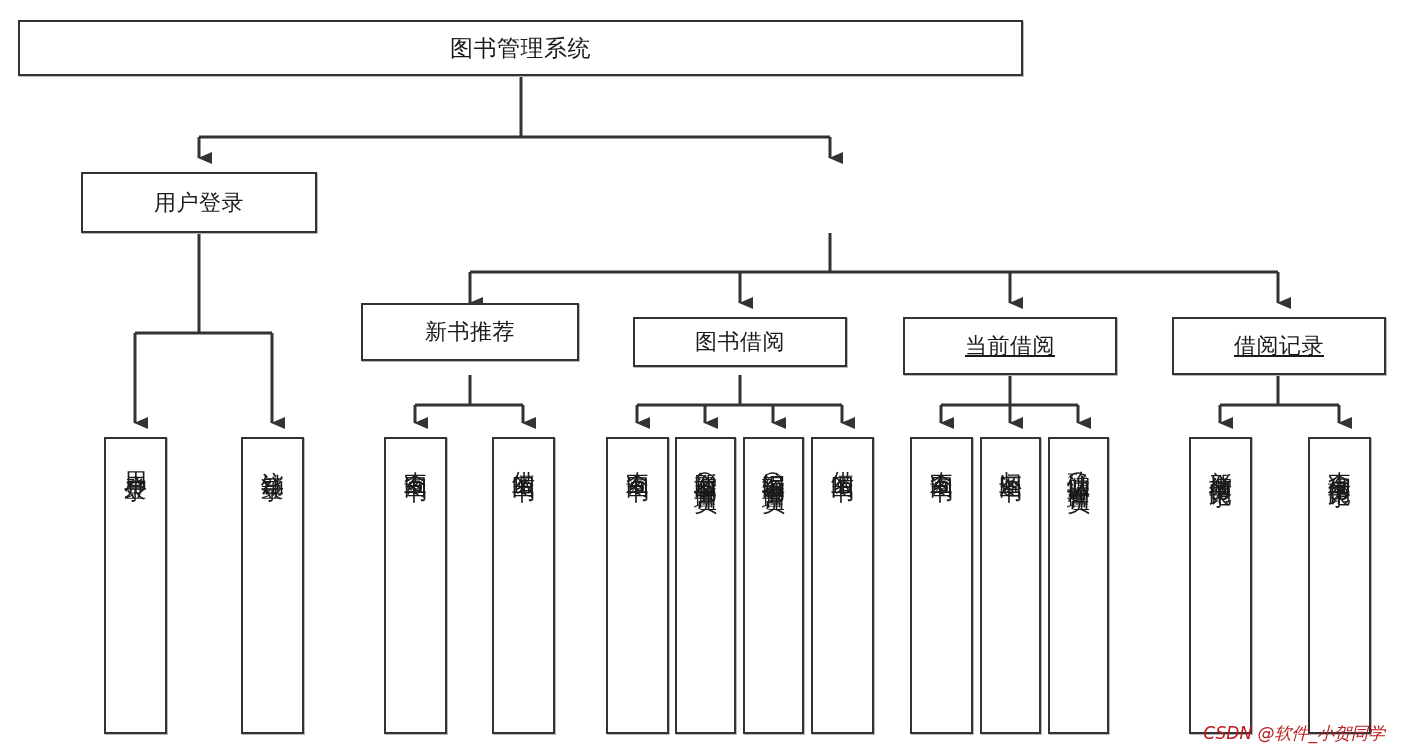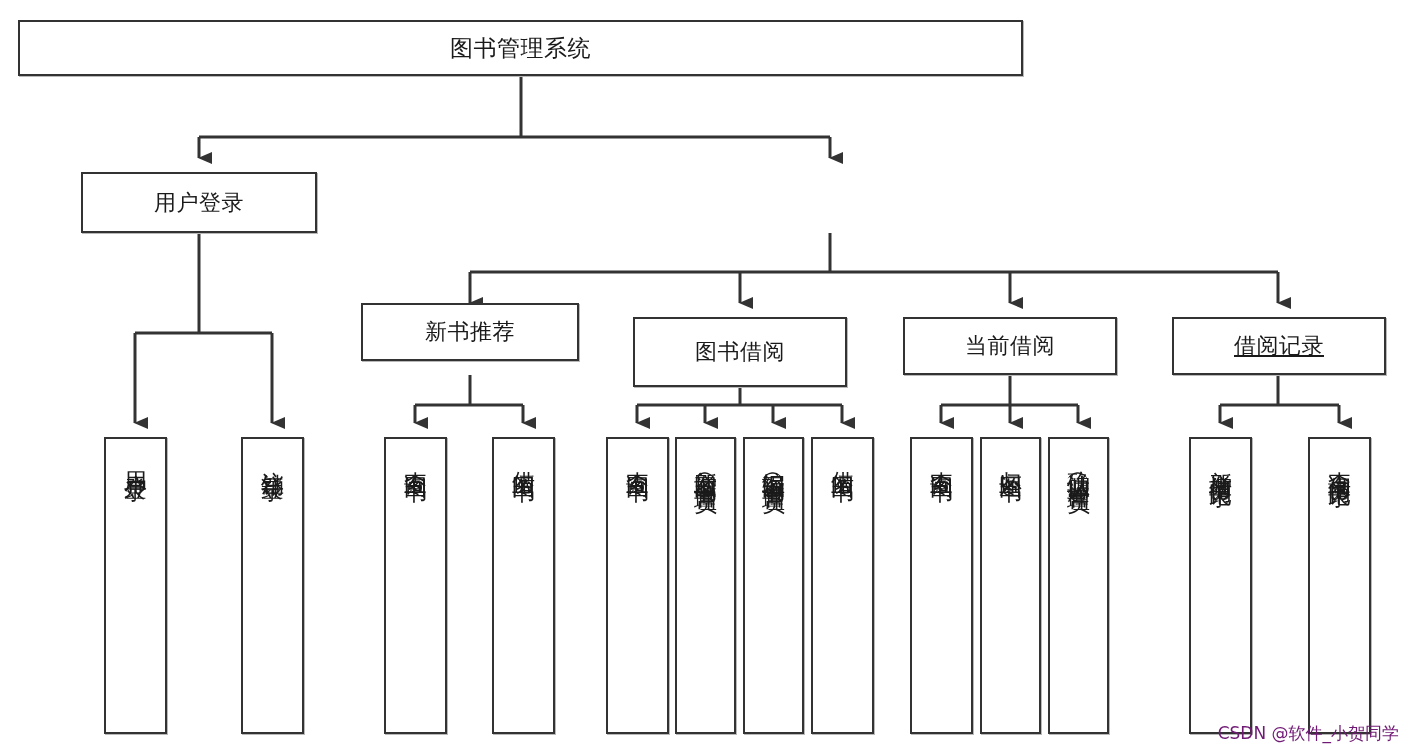--- a/index.html
+++ b/index.html
@@ -62,27 +62,28 @@
   .node.vert .lbl {
     writing-mode: vertical-rl;
     text-orientation: upright;
     font-size: 23px;
     letter-spacing: 3px;
     line-height: 1;
     white-space: nowrap;
   }
   .watermark {
     position: absolute;
-    right: 6px;
+    right: 20px;
     bottom: 2px;
     font-size: 17px;
-    color: #701a75;
+    color: #b91c1c;
     z-index: 5;
     white-space: nowrap;
     user-select: none;
+    font-style: italic;
   }
 </style>
 </head>
 <body>
 
 <div id="canvas">
 
   <svg id="edge-layer" viewBox="0 0 1405 747" width="1405" height="747" xmlns="http://www.w3.org/2000/svg">
     <defs>
       <marker id="arrow" viewBox="0 0 12 14" refX="6" refY="13" markerWidth="12" markerHeight="14" orient="auto-start-reverse" markerUnits="userSpaceOnUse">
@@ -139,24 +140,24 @@
     <span class="lbl">图书管理系统</span>
   </div>
 
   <div class="node horiz" style="left:81px; top:172px; width:236px; height:61px;">
     <span class="lbl">用户登录</span>
   </div>
 
   <div class="node horiz" style="left:361px; top:303px; width:218px; height:58px;">
     <span class="lbl">新书推荐</span>
   </div>
-  <div class="node horiz" style="left:633px; top:317px; width:214px; height:70px;">
+  <div class="node horiz" style="left:633px; top:317px; width:214px; height:50px;">
     <span class="lbl">图书借阅</span>
   </div>
-  <div class="node horiz" style="left:903px; top:317px; width:214px; height:58px;">
+  <div class="node horiz" style="left:903px; top:317px; width:214px; height:58px;text-decoration:underline;">
     <span class="lbl">当前借阅</span>
   </div>
   <div class="node horiz" style="left:1172px; top:317px; width:214px; height:58px;text-decoration:underline;">
     <span class="lbl">借阅记录</span>
   </div>
 
   <div class="node vert" style="left:104px; top:437px; width:63px; height:297px;">
     <span class="lbl">用户登录</span>
   </div>
   <div class="node vert" style="left:241px; top:437px; width:63px; height:297px;">

